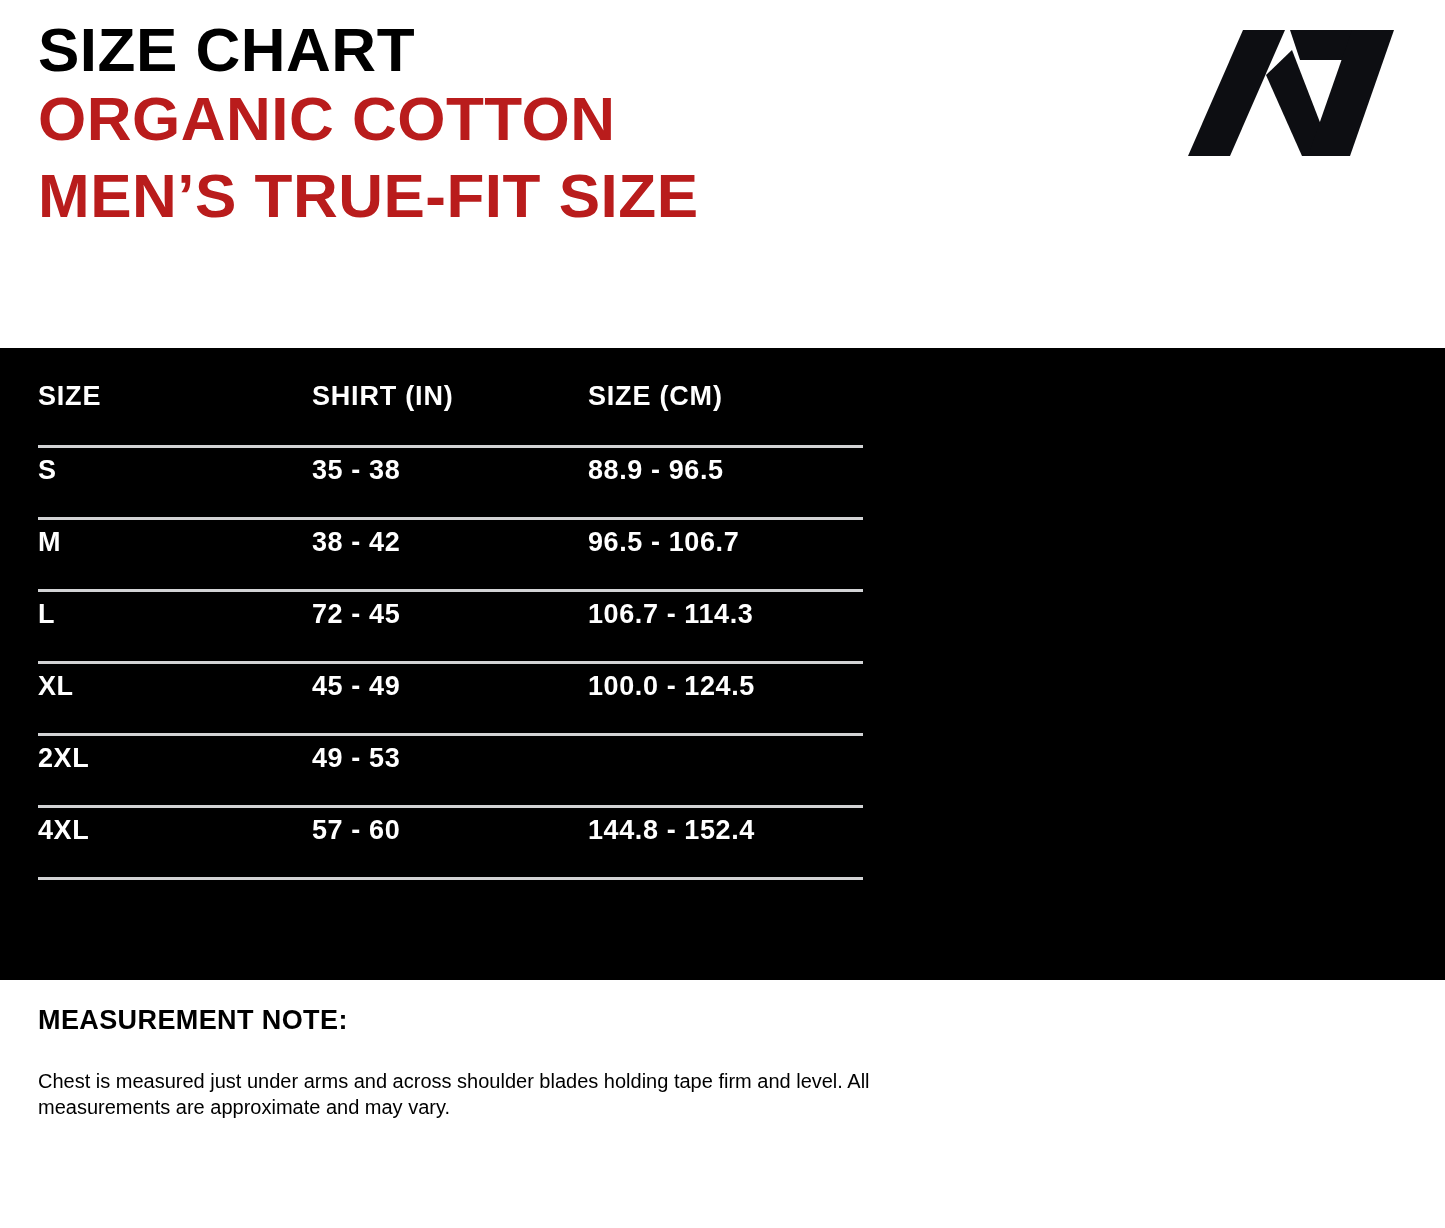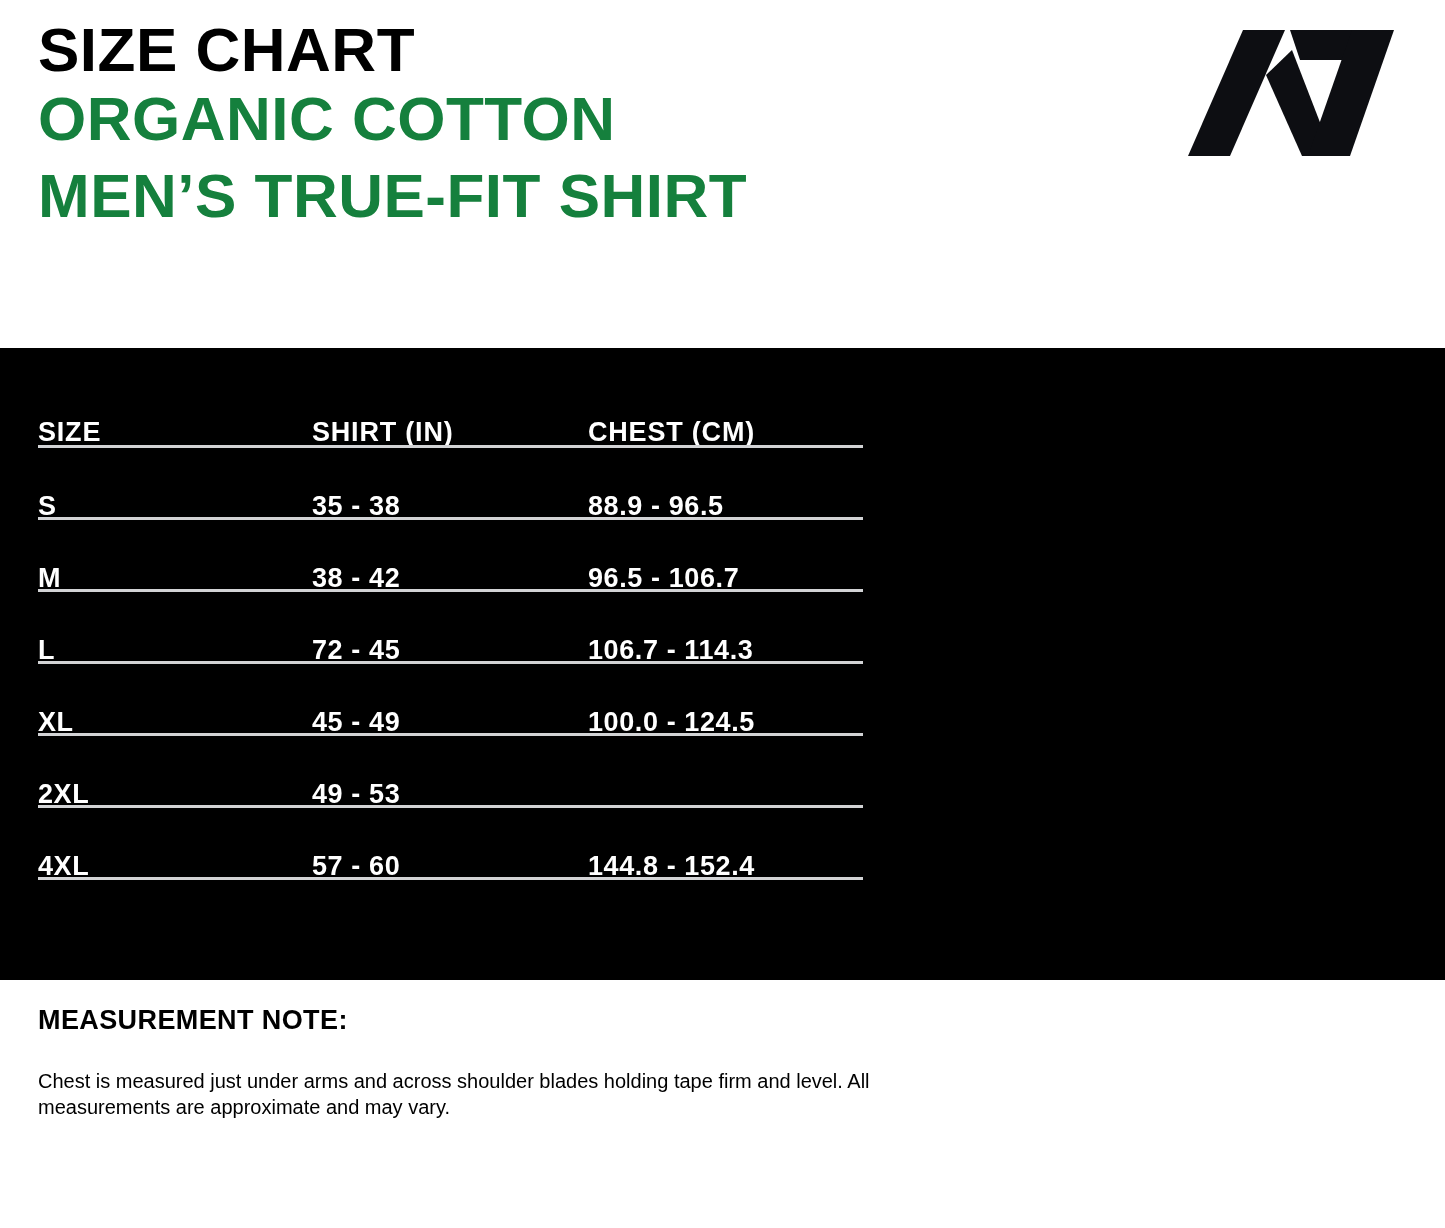--- a/index.html
+++ b/index.html
@@ -42,21 +42,21 @@
     font-weight: bold;
     color: #000000;
     letter-spacing: 0.5px;
     line-height: 1.02;
     white-space: nowrap;
   }
 
   .sub-title-line {
     font-size: 62px;
     font-weight: bold;
-    color: #15803d;
+    color: #b91c1c;
     letter-spacing: 0.5px;
     line-height: 1.24;
     white-space: nowrap;
   }
 
   .logo {
     position: absolute;
     left: 1188px;
     top: 28px;
     width: 206px;
@@ -90,21 +90,20 @@
   .cell {
     position: absolute;
     top: 0;
     height: 44px;
     line-height: 44px;
     color: #ffffff;
     font-size: 27px;
     font-weight: bold;
     letter-spacing: 0.6px;
     white-space: nowrap;
-    margin-top: 36px;
   }
   .header-row .cell {
     font-size: 27px;
     letter-spacing: 0.8px;
   }
 
   .c-size { left: 0px; }
   .c-in   { left: 274px; }
   .c-cm   { left: 550px; }
 
@@ -152,21 +151,21 @@
 </head>
 <body>
 
 <div class="page">
 
   <div class="header">
 
     <div class="title-block">
       <div class="main-title">SIZE CHART</div>
       <div class="sub-title-line">ORGANIC COTTON</div>
-      <div class="sub-title-line">MEN’S TRUE-FIT SHIRT</div>
+      <div class="sub-title-line">MEN’S TRUE-FIT SIZE</div>
     </div>
 
     <div class="logo">
       <svg viewBox="0 0 206 130" xmlns="http://www.w3.org/2000/svg" aria-hidden="true">
 
         <polygon points="55,2 97,2 42,128 0,128" fill="#0d0e12"></polygon>
 
         <polygon points="102,2 175,2 160,32 112,32" fill="#0d0e12"></polygon>
 
         <polygon points="78,47 104,22 145,128 114,128" fill="#0d0e12"></polygon>
@@ -176,21 +175,21 @@
     </div>
 
   </div>
 
   <div class="table-panel">
     <div class="table">
 
       <div class="trow header-row">
         <div class="cell c-size">SIZE</div>
         <div class="cell c-in">SHIRT (IN)</div>
-        <div class="cell c-cm">CHEST (CM)</div>
+        <div class="cell c-cm">SIZE (CM)</div>
         <div class="divider"></div>
       </div>
 
       <div class="trow">
         <div class="cell c-size">S</div>
         <div class="cell c-in">35 - 38</div>
         <div class="cell c-cm">88.9 - 96.5</div>
         <div class="divider"></div>
       </div>
 

